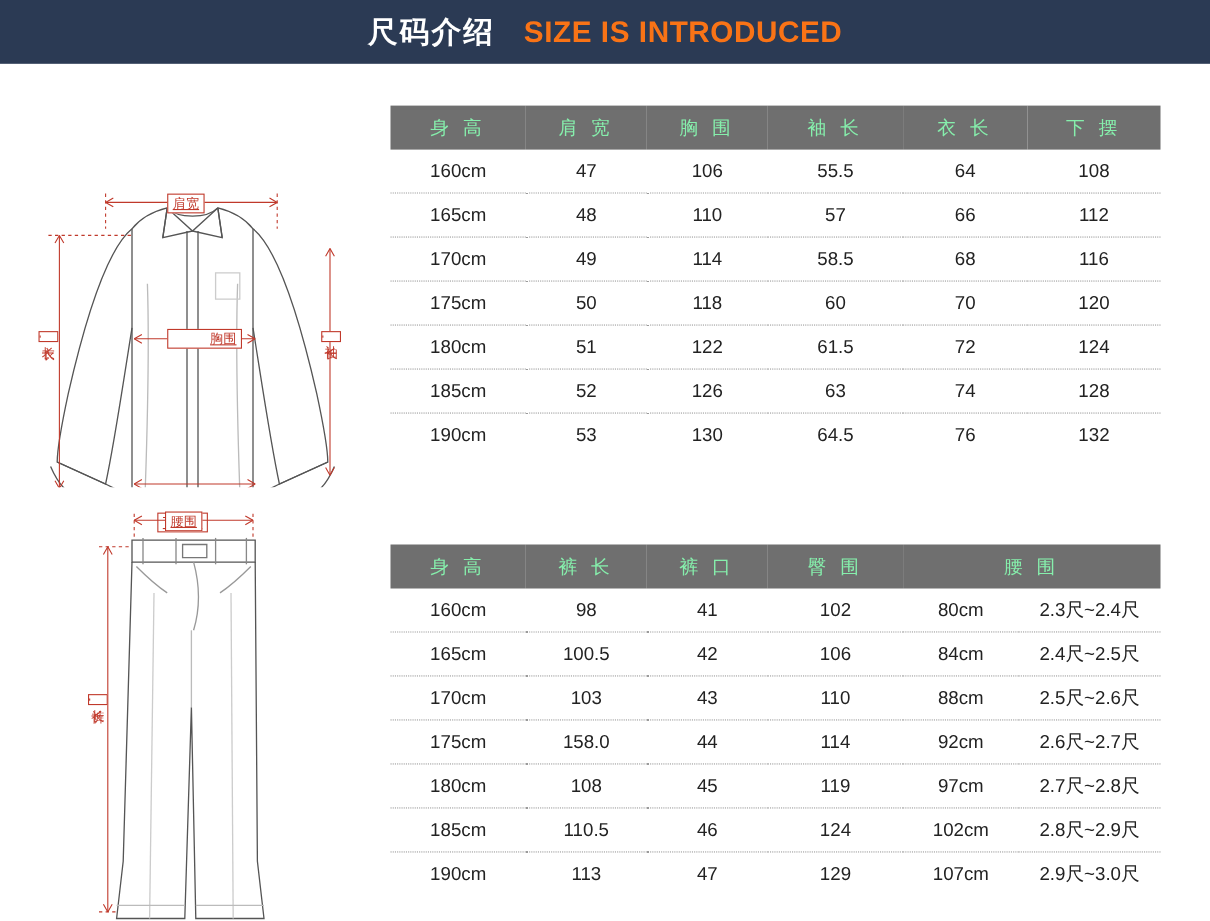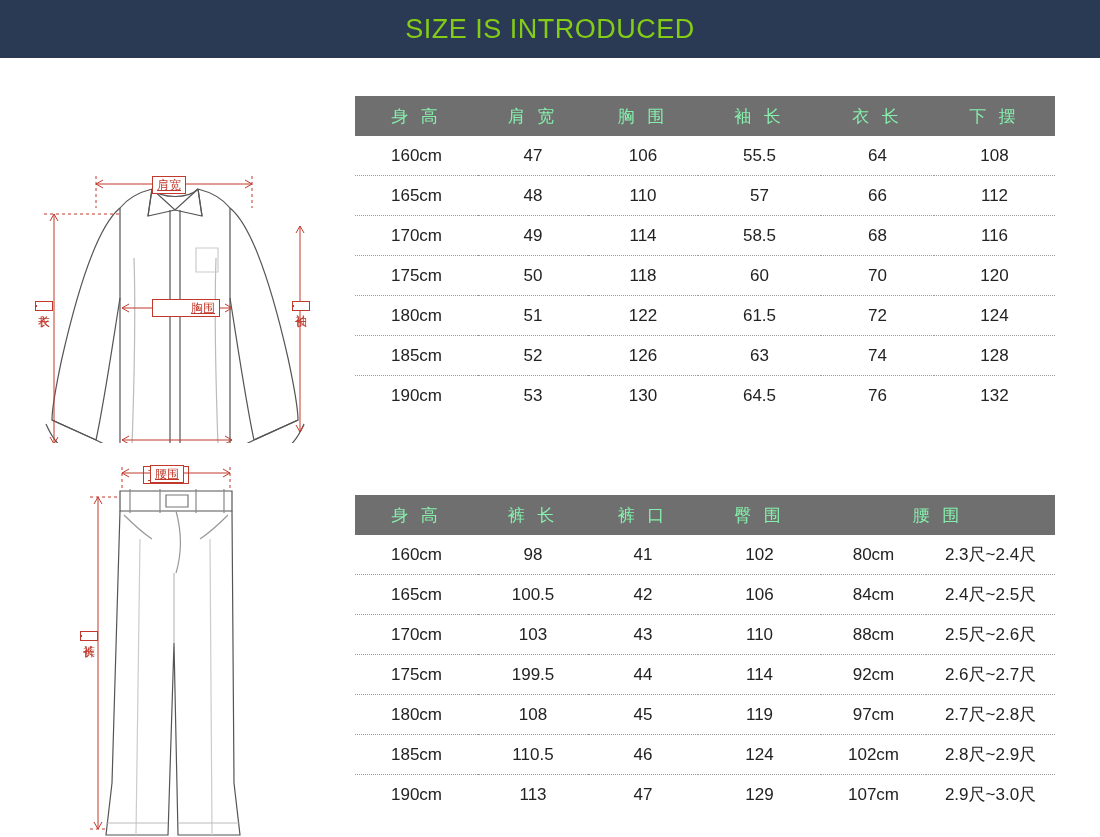--- a/index.html
+++ b/index.html
@@ -25,23 +25,23 @@
     justify-content: center;
     gap: 26px;
   }
   .header .cn {
     color: #ffffff;
     font-size: 27px;
     font-weight: bold;
     letter-spacing: 2px;
   }
   .header .en {
-    color: #84cc16;
+    color: #f97316;
     font-size: 27px;
-    font-weight: normal;
+    font-weight: bold;
     letter-spacing: 0.5px;
   }
 
   
   .section {
     display: flex;
     position: relative;
   }
   .section-top { height: 385px; }
   .section-bottom { height: 394px; }
@@ -102,20 +102,21 @@
     writing-mode: vertical-rl;
     text-orientation: upright;
     letter-spacing: 1px;
     padding: 3px 2px;
   }
 </style>
 </head>
 <body>
 
 <div class="header">
+  <span class="cn">尺码介绍</span>
   <span class="en">SIZE IS INTRODUCED</span>
 </div>
 
 <div class="section section-top">
 
   <div class="figure-col">
     <svg class="fig-svg" width="345" height="385" viewBox="0 0 345 385">
       <g fill="none" stroke="#555" stroke-width="1.2">
 
         <path d="M120 150 L120 390 L230 390 L230 150"></path>
@@ -355,21 +356,21 @@
           <tr>
             <td>170cm</td>
             <td>103</td>
             <td>43</td>
             <td>110</td>
             <td>88cm</td>
             <td>2.5尺~2.6尺</td>
           </tr>
           <tr>
             <td>175cm</td>
-            <td>199.5</td>
+            <td>158.0</td>
             <td>44</td>
             <td>114</td>
             <td>92cm</td>
             <td>2.6尺~2.7尺</td>
           </tr>
           <tr>
             <td>180cm</td>
             <td>108</td>
             <td>45</td>
             <td>119</td>

